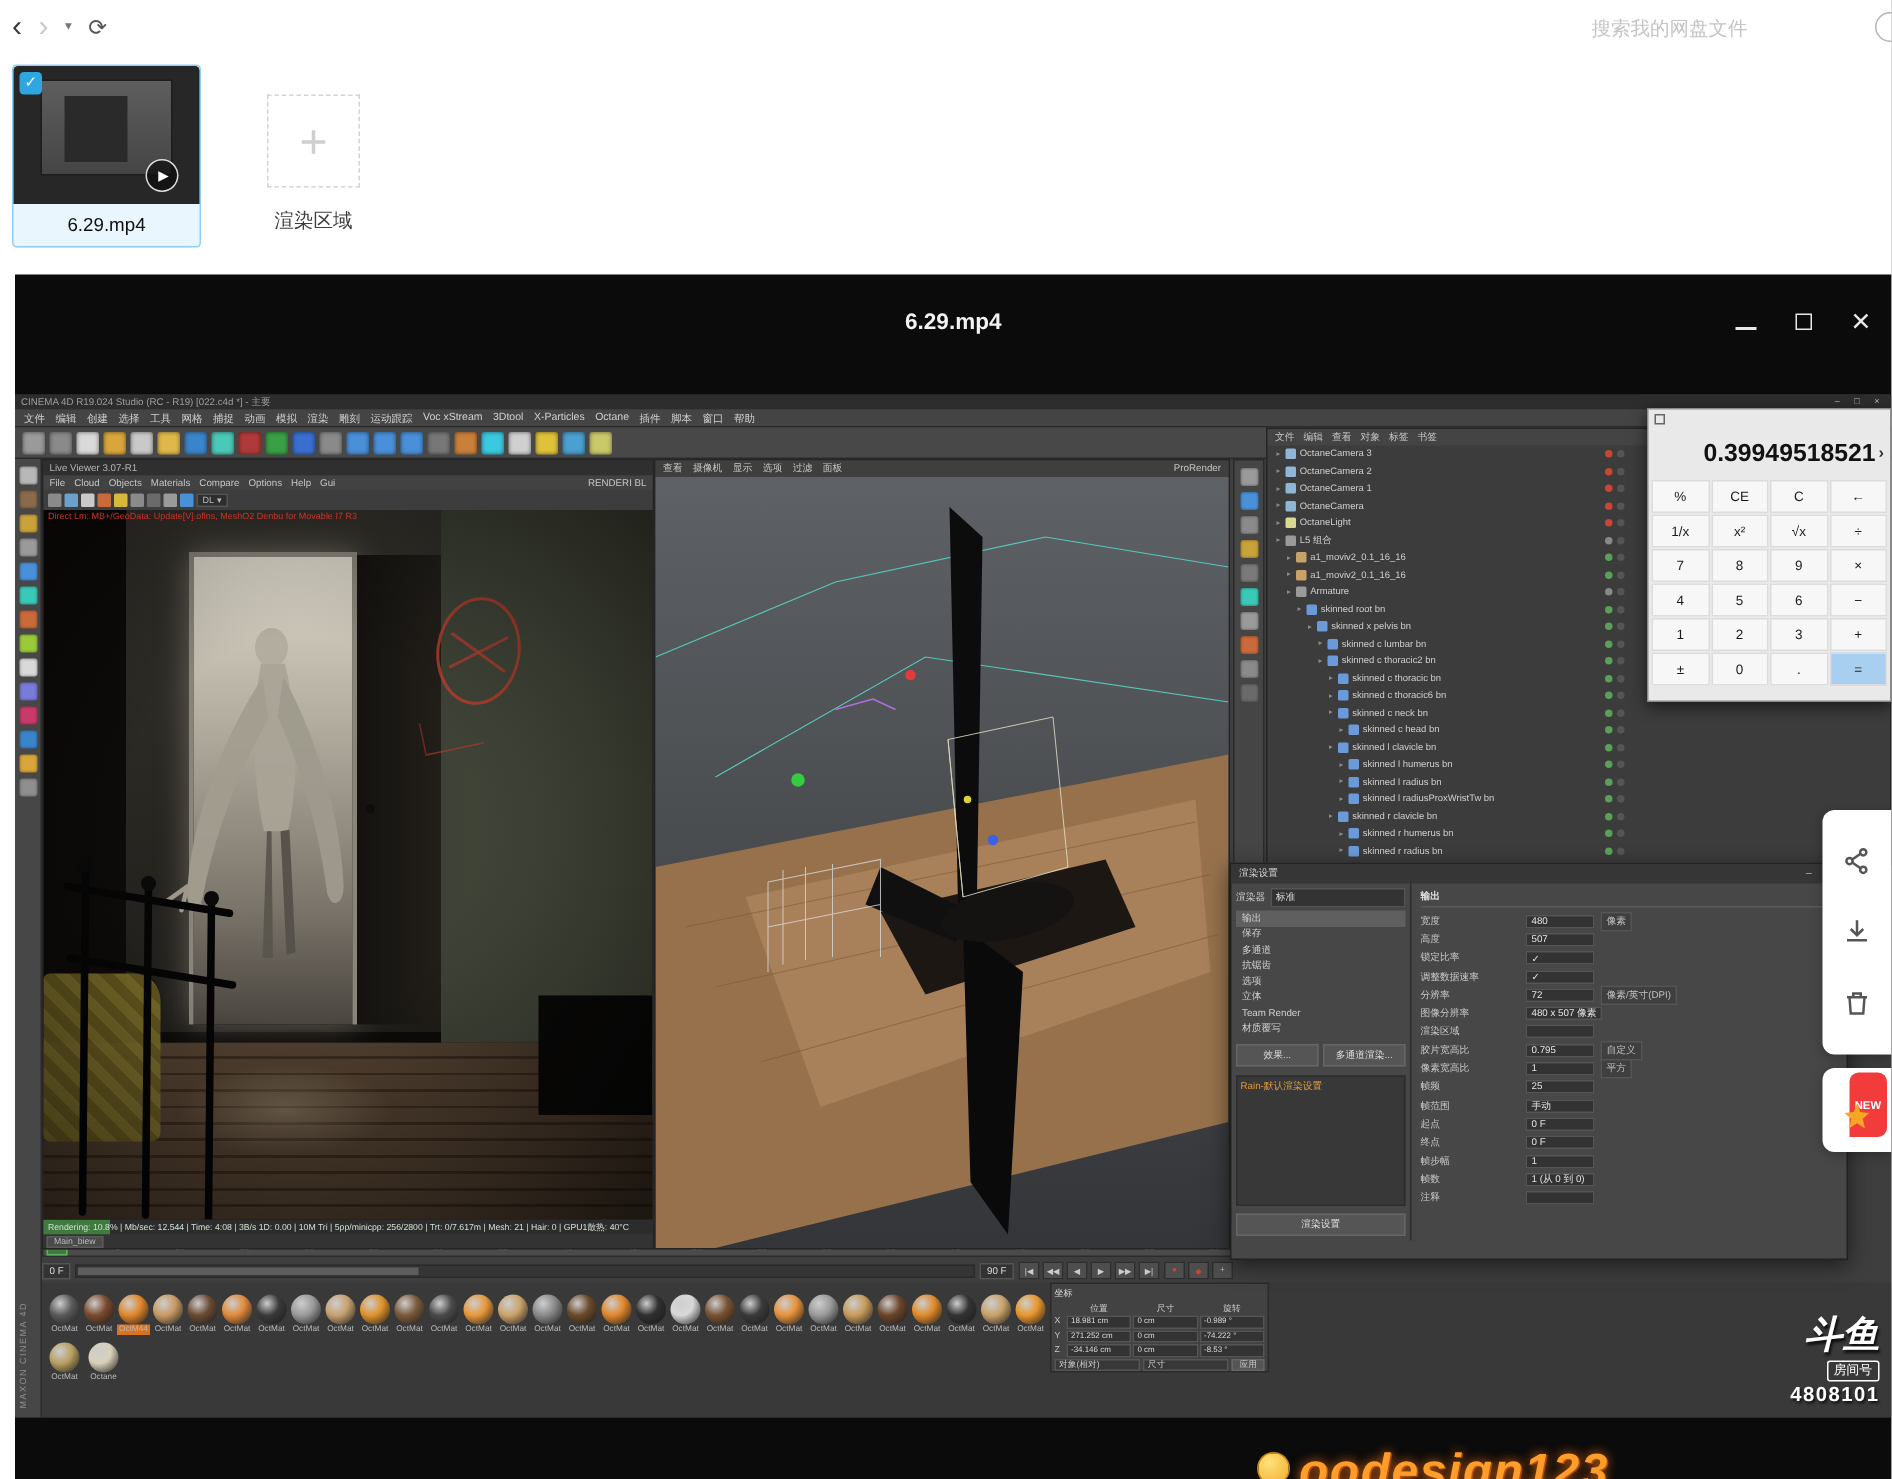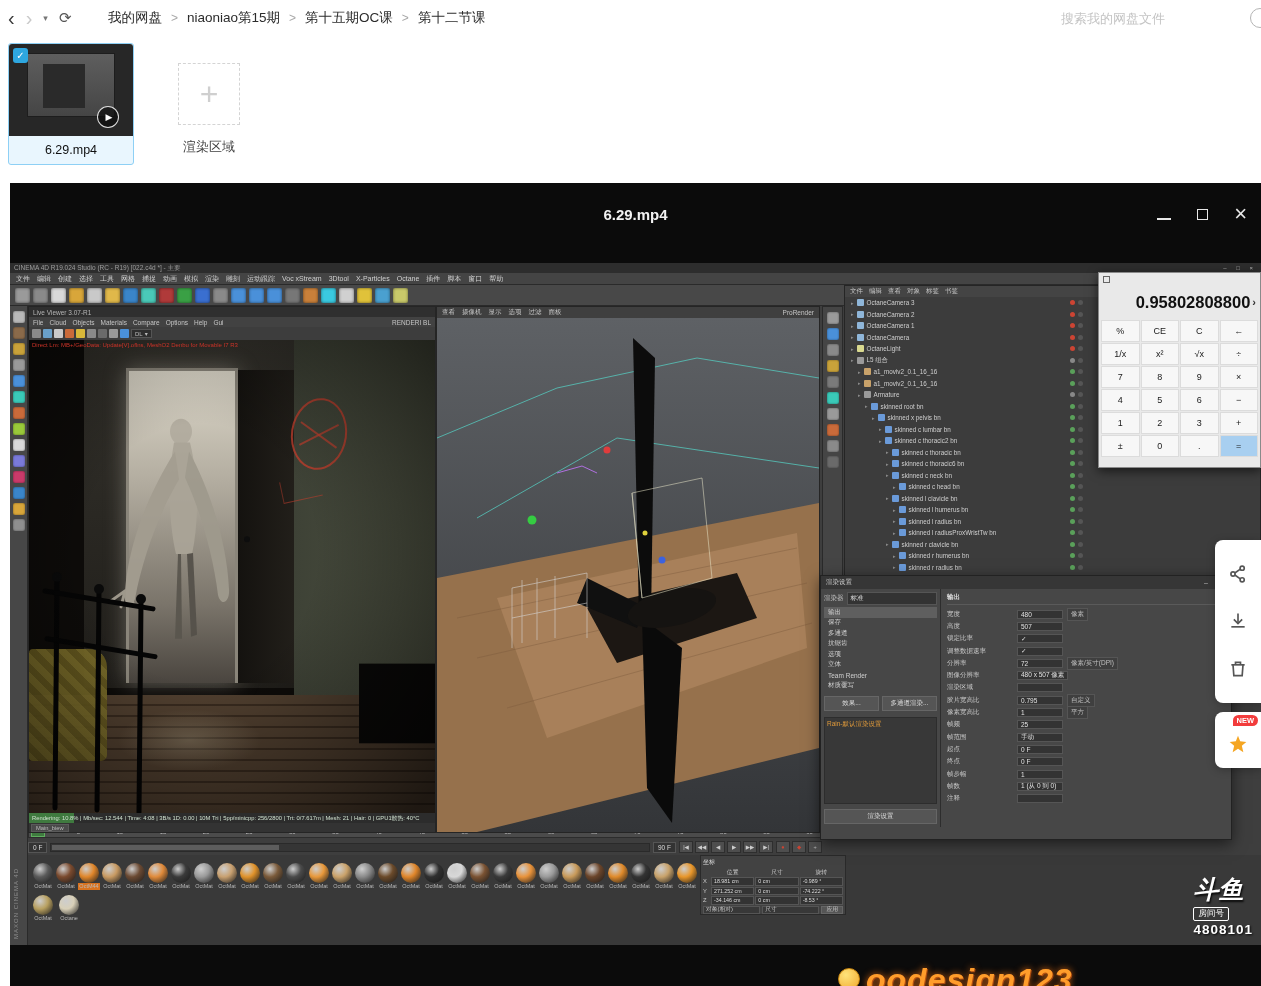--- a/index.html
+++ b/index.html
@@ -153,58 +153,51 @@
 .coords-head{display:flex;margin-left:8px;gap:1px}
 .ch{flex:1;text-align:center;color:#cfcfcf}
 .coords-body{display:flex;gap:1px}
 .coords-axes{display:flex;flex-direction:column;width:7px;gap:1px}
 .ca{height:8.5px;display:flex;align-items:center}
 .coords-vals{flex:1;display:grid;grid-auto-flow:column;grid-template-rows:repeat(3,8.5px);grid-template-columns:repeat(3,1fr);gap:1px}
 .cv{background:#333;border:1px solid #555;color:#ddd;font-size:5.3px;display:flex;align-items:center;padding:0 2px;white-space:nowrap;overflow:hidden;cursor:text}
 .coords-foot{display:flex;gap:2px;margin-top:1px}
 .cf-dd{flex:1;background:#383838;border:1px solid #555;padding:0 2px;height:8px;display:flex;align-items:center;cursor:pointer}
 .cf-btn{background:#555;border:1px solid #666;padding:0 4px;height:8px;display:flex;align-items:center;cursor:pointer}
-.douyu{position:absolute;right:8px;top:610px;text-align:left;z-index:25;color:#fff}
+.douyu{position:absolute;right:8px;top:610px;text-align:right;z-index:25;color:#fff}
 .douyu-brand{font-size:25px;font-weight:900;font-style:italic;text-shadow:1px 2px 2px rgba(0,0,0,.85)}
 .douyu-room{display:inline-block;border:1px solid #fff;border-radius:2px;padding:0 4px;font-size:8.5px;margin-top:1px}
 .douyu-num{font-size:13.5px;font-weight:bold;letter-spacing:1px;margin-top:1px;text-shadow:1px 1px 2px rgba(0,0,0,.85)}
 .maxon{position:absolute;left:3px;bottom:6px;writing-mode:vertical-rl;transform:rotate(180deg);font-size:6px;color:#909090;letter-spacing:1px}
 
 
 .float-tools{position:absolute;right:0;top:540px;width:46px;height:163px;background:#fff;border-radius:8px 0 0 8px;box-shadow:0 2px 8px rgba(0,0,0,.25);display:flex;flex-direction:column;align-items:center;justify-content:space-around;padding:10px 0;z-index:70}
 .ft-icon{width:20px;height:20px;color:#555;cursor:pointer}
 .ft-icon svg{width:100%;height:100%}
 .float-pin{position:absolute;right:0;top:712px;width:46px;height:56px;background:#fff;border-radius:8px 0 0 8px;box-shadow:0 2px 8px rgba(0,0,0,.25);z-index:70}
-.new-badge{position:absolute;top:3px;right:3px;background:#f23c3c;color:#fff;font-size:7.5px;font-weight:bold;border-radius:6px 6px 6px 0;padding:1px 4px}
+.new-badge{position:absolute;top:3px;right:3px;background:#f23c3c;color:#fff;font-size:7.5px;font-weight:bold;border-radius:6px 6px 6px 0;padding:17px 4px}
 .pin-icon{position:absolute;left:13px;top:22px;width:20px;height:20px;cursor:pointer}
 
 
 .banner{position:absolute;left:828px;top:779px;display:flex;align-items:flex-start;gap:6px;z-index:5}
 .banner-emoji{width:22px;height:22px;border-radius:50%;background:radial-gradient(circle at 35% 30%,#ffe37a,#f0a92e);border:1px solid #c8860f;margin-top:6px}
 .banner-text{font-size:32px;font-weight:bold;font-style:italic;color:#ff9d2b;text-shadow:0 0 7px rgba(255,120,20,.85),1px 1px 0 #8a3a10;letter-spacing:1px;white-space:nowrap}
 </style>
 </head>
 <body>
 
 <div class="page">
 
   <header class="topbar">
     <div class="nav">
       <span class="nav-back">‹</span>
       <span class="nav-fwd">›</span>
       <span class="nav-caret">▾</span>
       <span class="nav-refresh">⟳</span>
     </div>
-    <nav class="breadcrumb">
-
-    <span class="crumb">我的网盘</span>
-        <span class="crumb">niaoniao第15期</span>
-        <span class="crumb">第十五期OC课</span>
-        <span class="crumb">第十二节课</span>
-      </nav>
     <input class="search-input" placeholder="搜索我的网盘文件" style="">
     <span class="corner-circle"></span>
   </header>
 
   <section class="file-area">
     <div class="video-card">
       <div class="thumb">
         <div class="mini-frame"></div>
         <div class="mini-dark"></div>
         <span class="check-badge">✓</span>
@@ -583,21 +576,21 @@
               <span class="om-sq" style="--ic: #6a9ad9;"></span>
               <span>skinned r radius bn</span>
               <span class="om-dots" style="--dc: #5aa05a;"></span>
             </div>
           </div>
       </div>
 
       <div class="calc">
         <span class="calc-appicon"></span>
         <div class="calc-display">
-          <span>0.95802808800</span>
+          <span>0.39949518521</span>
           <span class="calc-chevron">›</span>
         </div>
         <div class="calc-grid">
 
         <button class="calc-btn">%</button>
             <button class="calc-btn">CE</button>
             <button class="calc-btn">C</button>
             <button class="calc-btn">←</button>
             <button class="calc-btn">1/x</button>
             <button class="calc-btn">x²</button>

